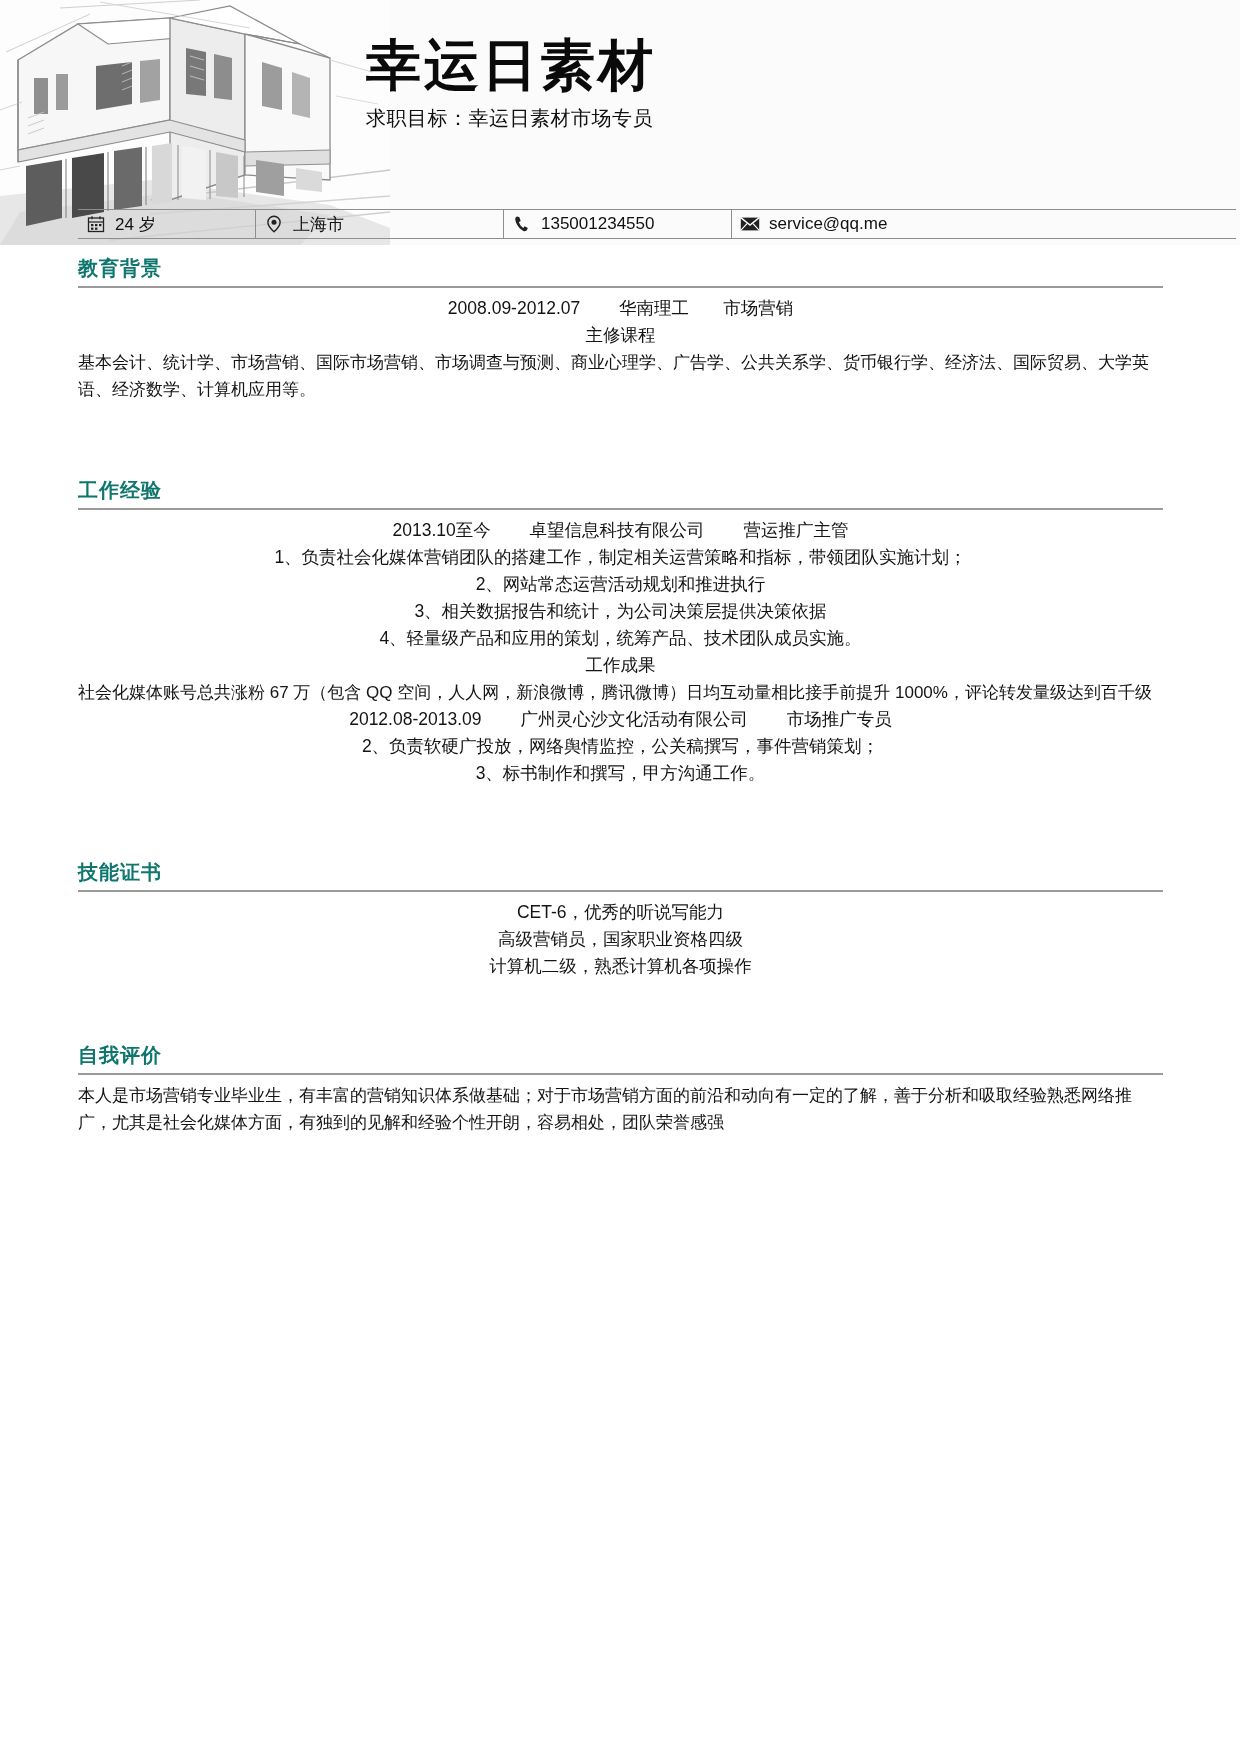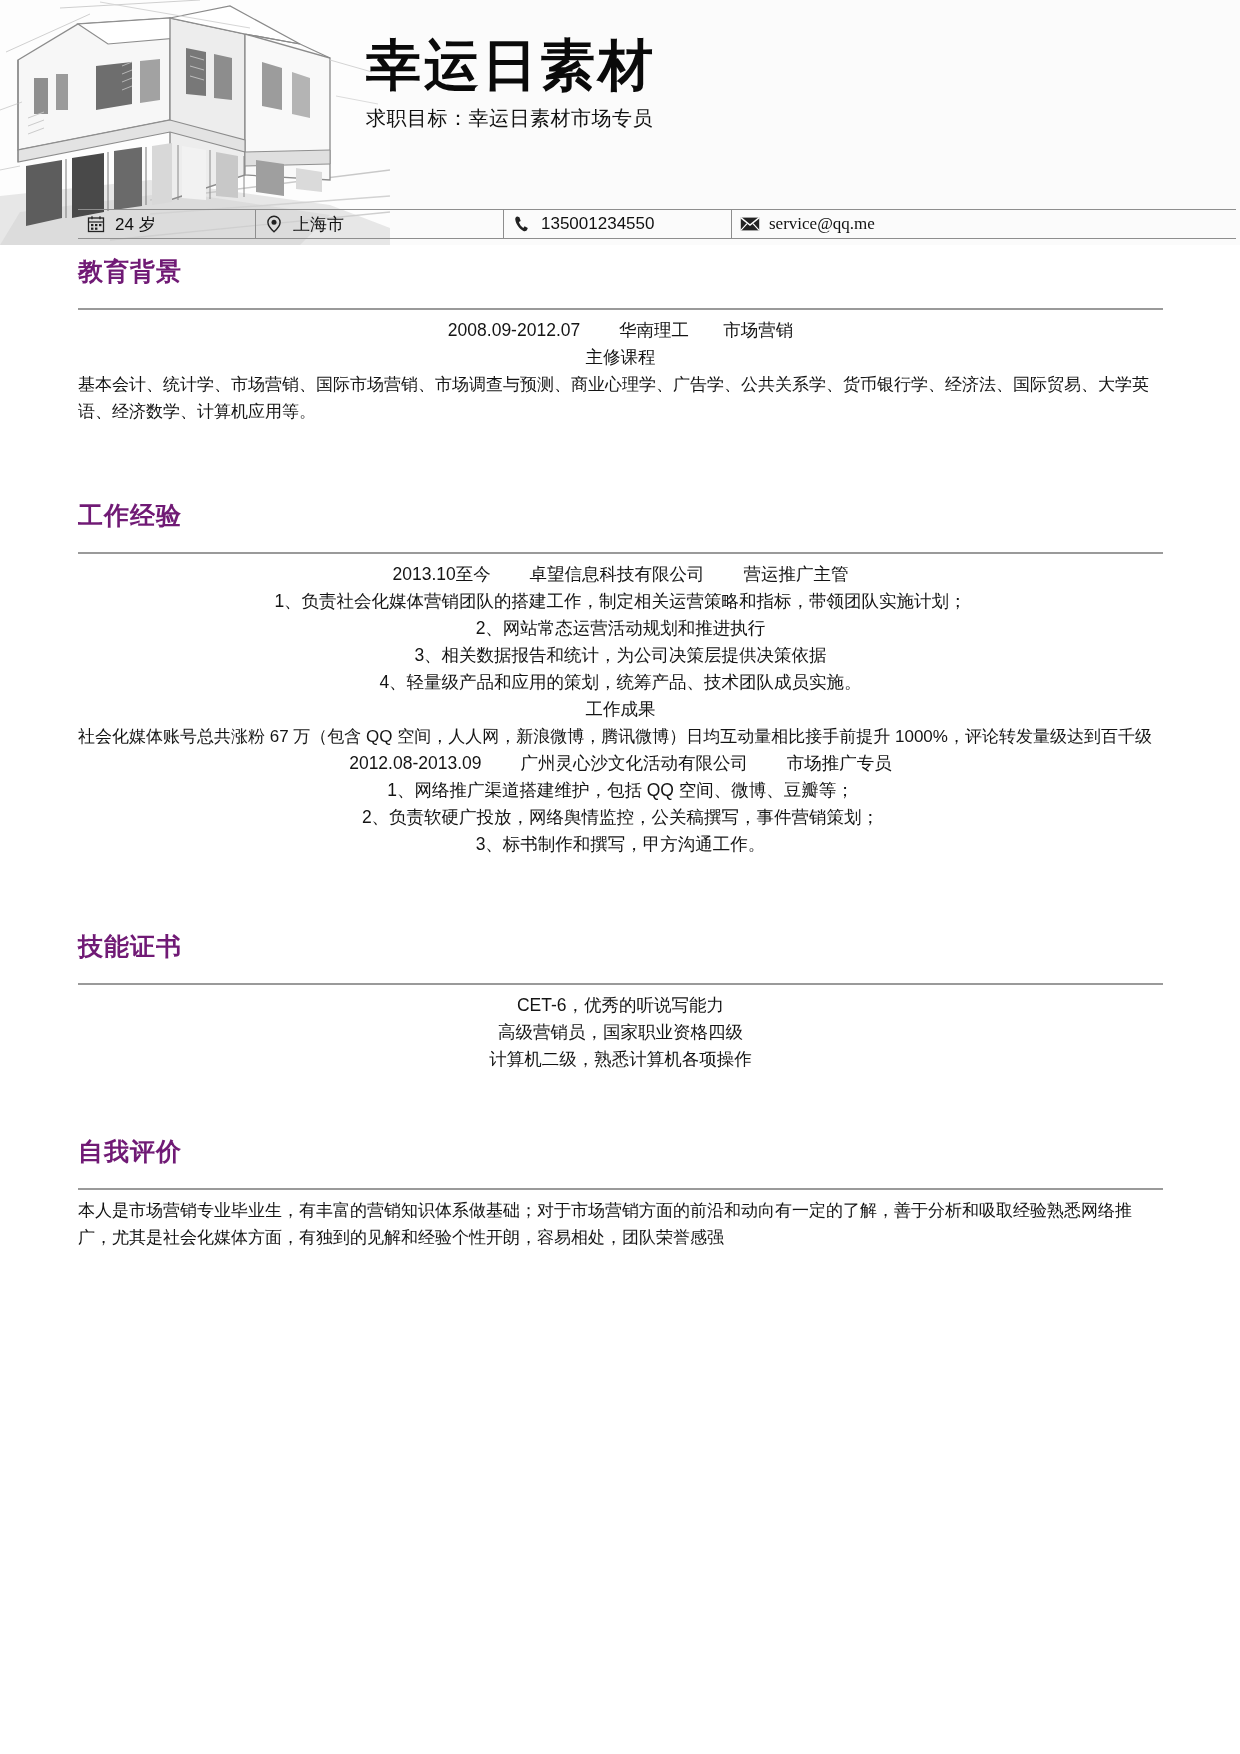--- a/index.html
+++ b/index.html
@@ -78,46 +78,46 @@
     padding-left: 8px;
     border-right: 1px solid #8e8e8e;
     font-size: 17px;
     color: #111;
     white-space: nowrap;
   }
   .contact-cell:last-child { border-right: none; }
   .c-age  { width: 178px; }
   .c-city { width: 248px; }
   .c-tel  { width: 228px; }
-  .c-mail { width: 300px; font-family: Liberation Serif, serif; }
+  .c-mail { width: 300px; }
   .contact-cell .ctext { margin-left: 9px; }
   .cicon {
     display: inline-flex;
     align-items: center;
     justify-content: center;
     width: 20px;
     height: 20px;
     flex: none;
   }
   .cicon svg { display: block; }
 
   
   .content {
     position: absolute;
     left: 78px;
     top: 255px;
     width: 1085px;
   }
   .section { margin-bottom: 0; }
   .sec-head {
-    font-size: 25px;
+    font-size: 20px;
     font-weight: bold;
-    color: #701a75;
+    color: #0f766e;
     letter-spacing: 1px;
-    padding-bottom: 20px;
+    padding-bottom: 4px;
   }
   .sec-rule {
     height: 2px;
     background: #9a9a9a;
     width: 1085px;
     margin-bottom: 7px;
   }
   .line {
     font-size: 17.5px;
     line-height: 27px;
@@ -280,21 +280,20 @@
 
       <div class="line">2013.10至今        卓望信息科技有限公司        营运推广主管</div>
       <div class="line">1、负责社会化媒体营销团队的搭建工作，制定相关运营策略和指标，带领团队实施计划；</div>
       <div class="line">2、网站常态运营活动规划和推进执行</div>
       <div class="line">3、相关数据报告和统计，为公司决策层提供决策依据</div>
       <div class="line">4、轻量级产品和应用的策划，统筹产品、技术团队成员实施。</div>
       <div class="line">工作成果</div>
       <div class="para">社会化媒体账号总共涨粉 67 万（包含 QQ 空间，人人网，新浪微博，腾讯微博）日均互动量相比接手前提升 1000%，评论转发量级达到百千级</div>
 
       <div class="line">2012.08-2013.09        广州灵心沙文化活动有限公司        市场推广专员</div>
-      <div class="line">1、网络推广渠道搭建维护，包括 QQ 空间、微博、豆瓣等；</div>
       <div class="line">2、负责软硬广投放，网络舆情监控，公关稿撰写，事件营销策划；</div>
       <div class="line">3、标书制作和撰写，甲方沟通工作。</div>
     </div>
 
     <div class="gap-work"></div>
 
     <div class="section">
       <div class="sec-head">技能证书</div>
       <div class="sec-rule"></div>
       <div class="line">CET-6，优秀的听说写能力</div>

